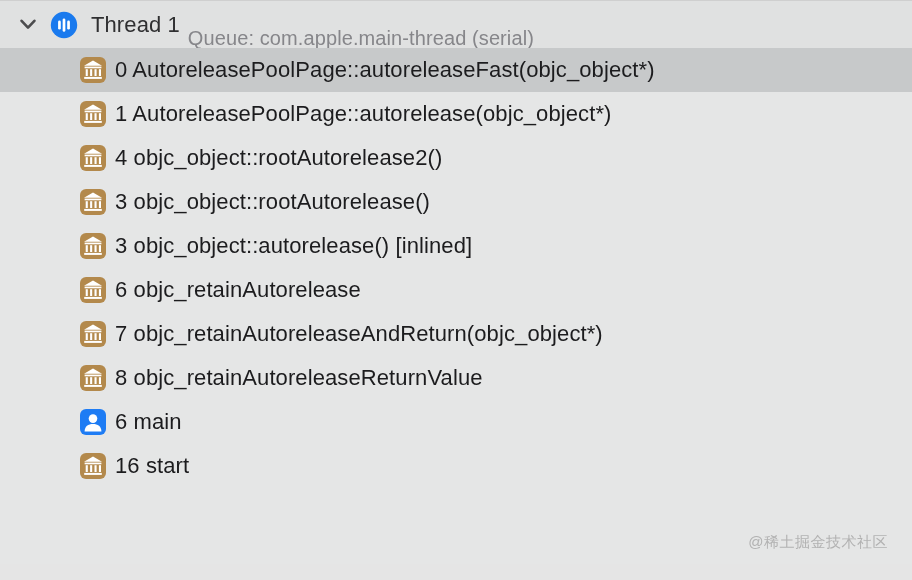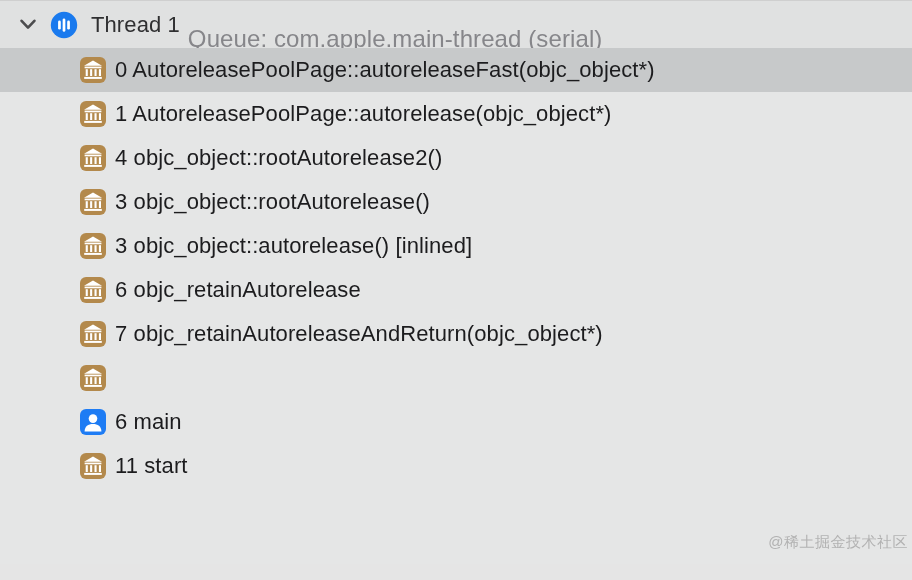--- a/index.html
+++ b/index.html
@@ -43,21 +43,21 @@
     height: 28px;
     margin-right: 13px;
     flex: 0 0 auto;
   }
   .thread-title {
     font-size: 22px;
     color: #2f2f31;
     letter-spacing: 0.1px;
   }
   .thread-queue {
-    font-size: 24px;
+    font-size: 20px;
     color: #86868a;
     margin-left: 8px;
     letter-spacing: 0.1px;
     margin-top: 28px;
   }
   
   .frame-list { flex: 1 1 auto; }
   .frame-row {
     height: 44px;
     display: flex;
@@ -78,21 +78,21 @@
   }
   .frame-icon svg { width: 26px; height: 26px; display: block; }
   .frame-text {
     font-size: 22px;
     color: #1c1c1e;
     letter-spacing: 0.1px;
   }
   
   .watermark {
     position: absolute;
-    right: 4px;
+    right: 24px;
     bottom: 12px;
     font-size: 15px;
     color: #b2b2b2;
     letter-spacing: 0.5px;
     pointer-events: none;
   }
 </style>
 </head>
 <body>
 
@@ -204,37 +204,38 @@
         </span>
       <span class="frame-text">7 objc_retainAutoreleaseAndReturn(objc_object*)</span>
     </div>
 
     <div class="frame-row">
       <span class="frame-icon">
           <svg viewBox="0 0 26 26">
             <use href="#icon-bank"></use>
           </svg>
         </span>
+      <span class="frame-text">8 objc_retainAutoreleaseReturnValue</span>
     </div>
 
 
     <div class="frame-row">
       <span class="frame-icon">
           <svg viewBox="0 0 26 26">
             <use href="#icon-person"></use>
           </svg>
         </span>
       <span class="frame-text">6 main</span>
     </div>
 
     <div class="frame-row">
       <span class="frame-icon">
           <svg viewBox="0 0 26 26">
             <use href="#icon-bank"></use>
           </svg>
         </span>
-      <span class="frame-text">11 start</span>
+      <span class="frame-text">16 start</span>
     </div>
 
   </div>
 
   <div class="watermark">@稀土掘金技术社区</div>
 </div>
 
 </body></html>

